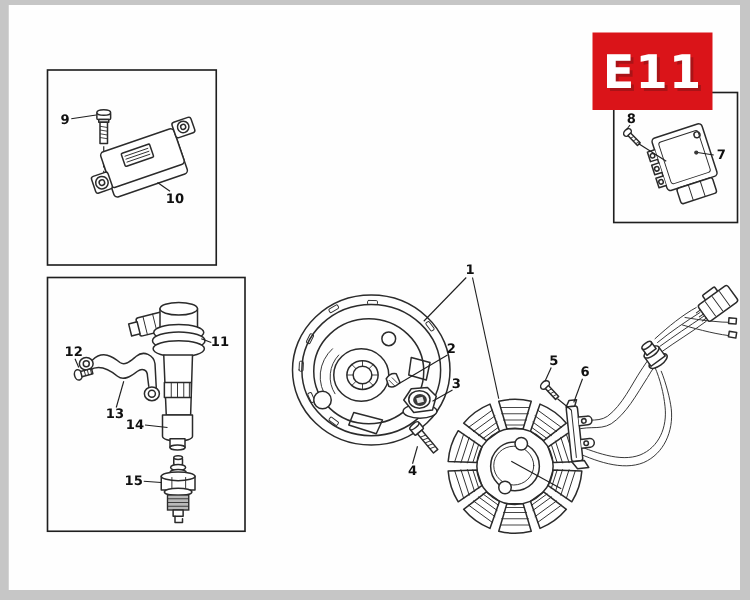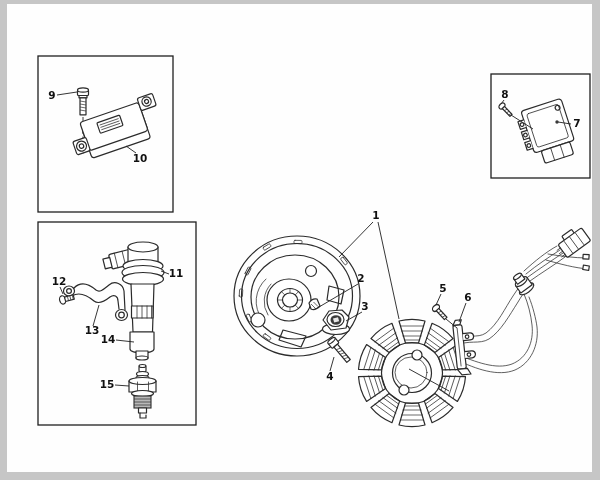--- a/index.html
+++ b/index.html
@@ -340,13 +340,16 @@
       <line class="ld" x1="466" y1="303" x2="459" y2="322"></line>
       <text class="pl" x="376" y="219" text-anchor="middle">1</text>
       <text class="pl" x="361" y="282" text-anchor="middle">2</text>
       <text class="pl" x="365" y="310" text-anchor="middle">3</text>
       <text class="pl" x="330" y="380" text-anchor="middle">4</text>
       <text class="pl" x="443" y="292" text-anchor="middle">5</text>
       <text class="pl" x="468" y="301" text-anchor="middle">6</text>
     </g>
   </svg>
 
+  <div class="badge" style="background: rgb(218, 20, 25);">
+    <span style="color: rgb(255, 255, 255);">E11</span>
+  </div>
 </div>
 
 </body></html>

